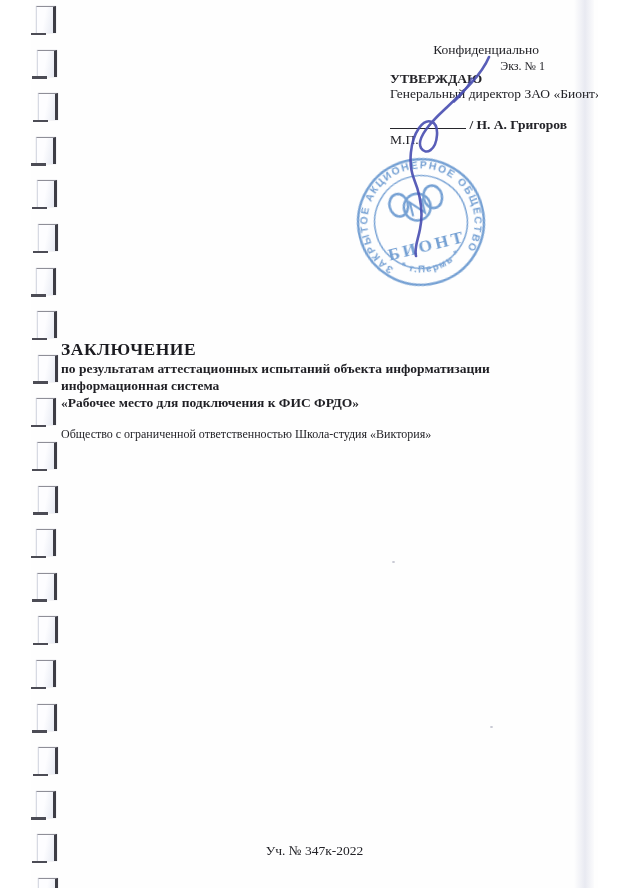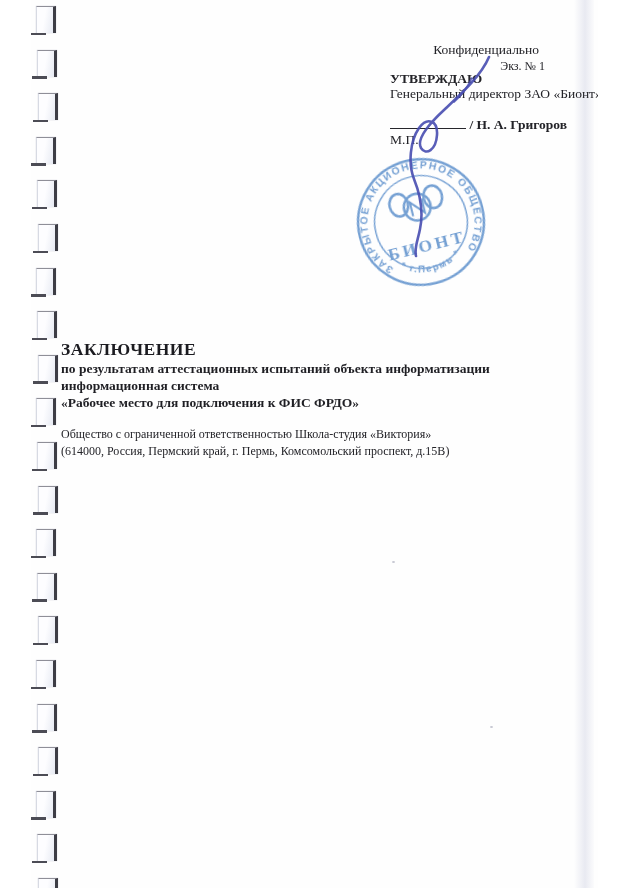--- a/index.html
+++ b/index.html
@@ -147,18 +147,18 @@
     </svg>
   </div>
 
   <div class="title-block">
     <div class="doc-title">ЗАКЛЮЧЕНИЕ</div>
     <div class="doc-sub first">по результатам аттестационных испытаний объекта информатизации</div>
     <div class="doc-sub">информационная система</div>
     <div class="doc-sub">«Рабочее место для подключения к ФИС ФРДО»</div>
     <div class="org-block">
       <div>Общество с ограниченной ответственностью Школа-студия «Виктория»</div>
-      <div>(614000, Россия, Пермский край, г. Пермь, Комсомольский проспект, д.15В)</div>
     </div>
   </div>
 
+  <div class="footer">Уч. № 347к-2022</div>
 
 </div>
 
 </body></html>

